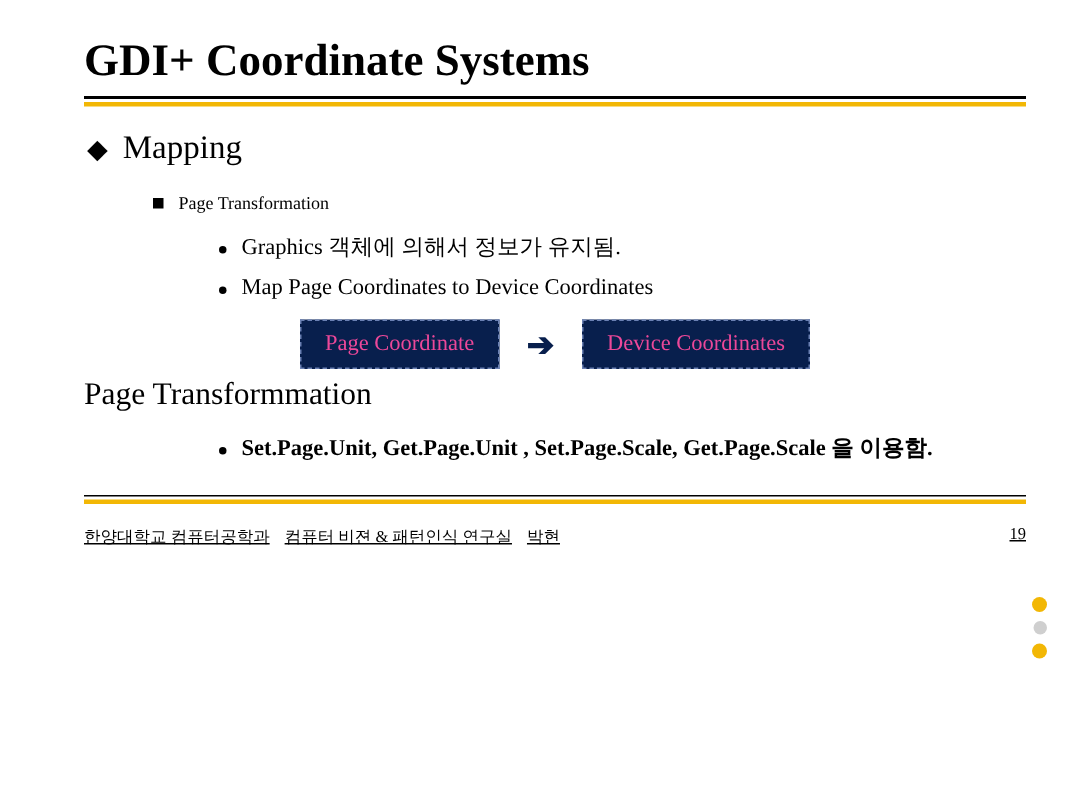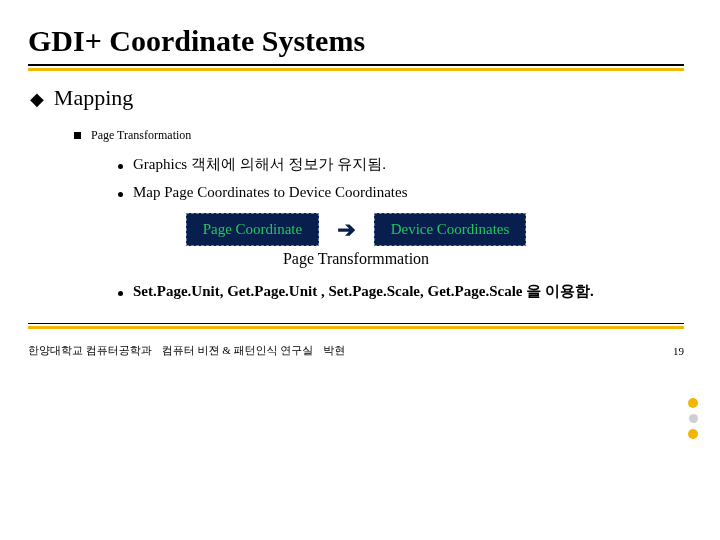--- a/index.html
+++ b/index.html
@@ -1,43 +1,43 @@
 <!DOCTYPE html>
 <html><head>
 <meta charset="utf-8">
 <style>
   * { box-sizing: border-box; margin: 0; padding: 0; }
   html, body { width: 720px; height: 540px; background: #fff; font-family: "Times New Roman", serif; color: #000; }
-  .slide { position: relative; width: 720px; height: 472px; padding: 24px 36px 18px 28px; border-radius: 17px; }
+  .slide { position: relative; width: 720px; height: 472px; padding: 24px 36px 18px 56px; border-radius: 17px; }
   .title { font-size: 30px; font-weight: bold; margin-bottom: 6px; }
   .rule-group { margin-bottom: 14px; }
   .hr-black { height: 2px; background: #000; }
   .hr-yellow { height: 3px; background: #f2b705; margin-top: 2px; }
 
   .lvl1 { display: flex; align-items: baseline; gap: 10px; margin-left: 2px; margin-bottom: 14px; }
   .lvl1 .bullet { font-size: 18px; }
   .lvl1 .text { font-size: 22px; }
 
   .lvl2 { display: flex; align-items: baseline; gap: 10px; margin-left: 46px; margin-bottom: 12px; }
   .lvl2 .bullet { width: 7px; height: 7px; background: #000; display: inline-block; margin-top: 7px; }
   .lvl2 .text { font-size: 12px; font-weight: normal; }
 
   .lvl3 { display: flex; align-items: baseline; gap: 10px; margin-left: 90px; margin-bottom: 10px; }
   .lvl3 .bullet { width: 5px; height: 5px; background: #000; border-radius: 50%; display: inline-block; margin-top: 7px; flex-shrink: 0; }
   .lvl3 .text { font-size: 15px; }
 
   .boxrow { display: flex; align-items: center; justify-content: center; gap: 18px; margin: 12px 0 4px 0; }
-  .navy-box { background: #081f4d; color: #22c55e; font-size: 15px; padding: 7px 16px; border: 1px dashed #6a80b3; }
+  .navy-box { background: #081f4d; color: #ec4899; font-size: 15px; padding: 7px 16px; border: 1px dashed #6a80b3; }
   .arrow { font-size: 22px; color: #081f4d; font-weight: bold; }
-  .caption { text-align: center; font-size: 16px; margin-bottom: 14px; }
+  .caption { text-align: left; font-size: 21px; margin-bottom: 14px; }
 
   .codeblock { margin-left: 114px; font-size: 13px; line-height: 1.6; margin-top: 6px; margin-bottom: 22px; }
 
   .footer-rule .hr-black { height: 1px; }
-  .footer { display: flex; align-items: center; justify-content: space-between; font-size: 11px; margin-top: 6px; }
+  .footer { display: flex; align-items: flex-start; justify-content: space-between; font-size: 11px; margin-top: 6px; text-decoration: underline; }
   .footer-left { display: flex; gap: 10px; }
   .dot-yellow { width: 10px; height: 10px; border-radius: 50%; background: #f2b705; }
   .dot-gray { width: 9px; height: 9px; border-radius: 50%; background: #cfcfcf; }
 
   .deco { position: absolute; right: 22px; top: 398px; display: flex; flex-direction: column; align-items: center; gap: 6px; }
 </style>
 </head>
 <body>
 
 <div class="slide">

